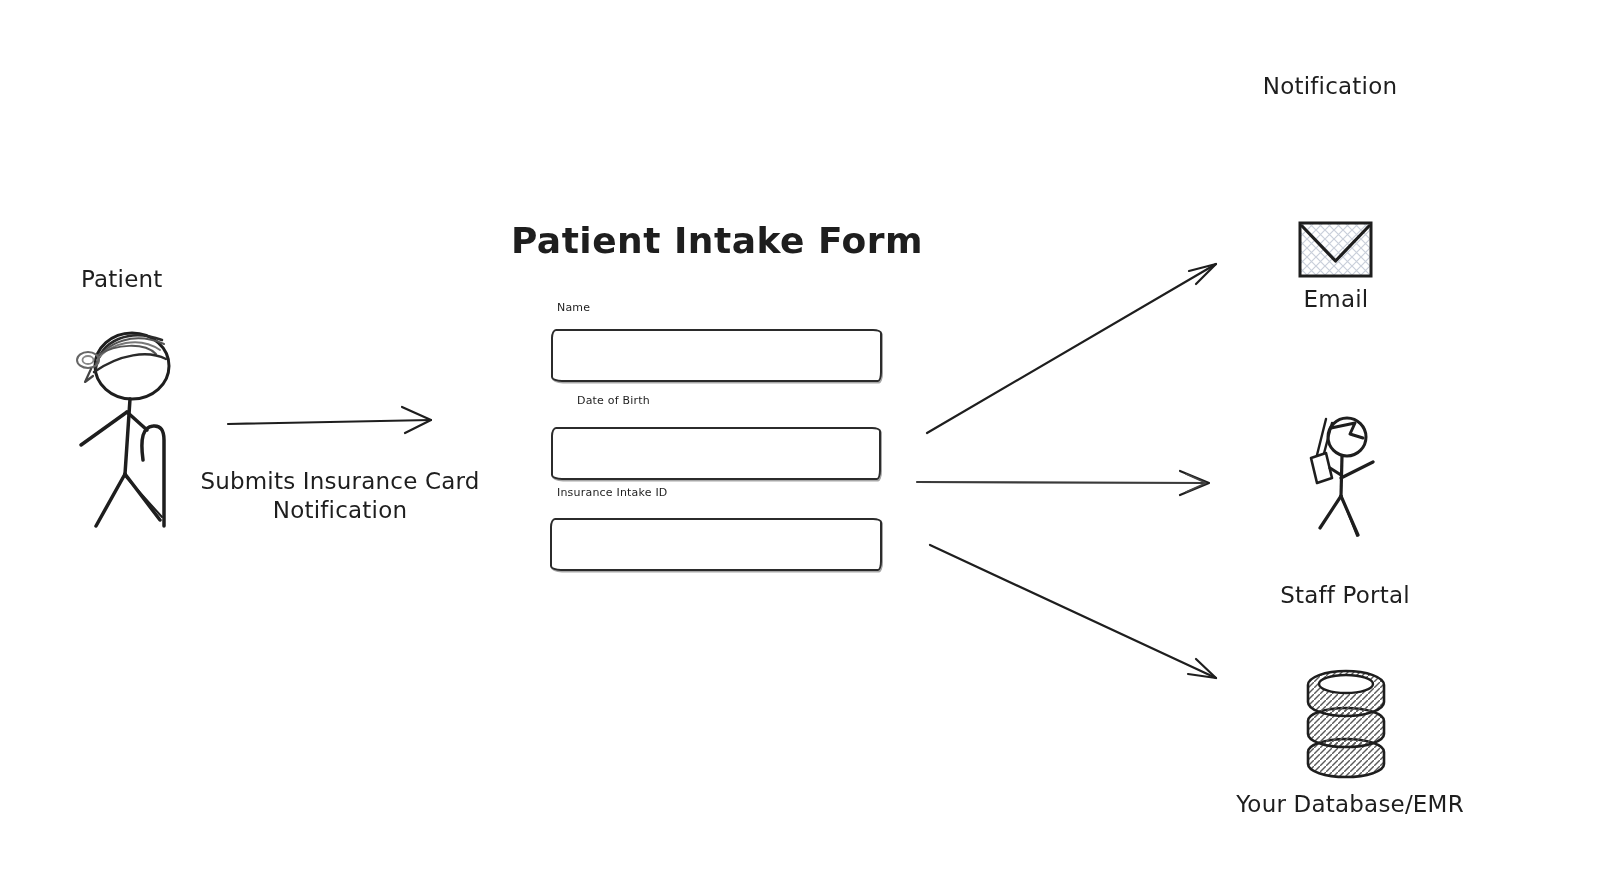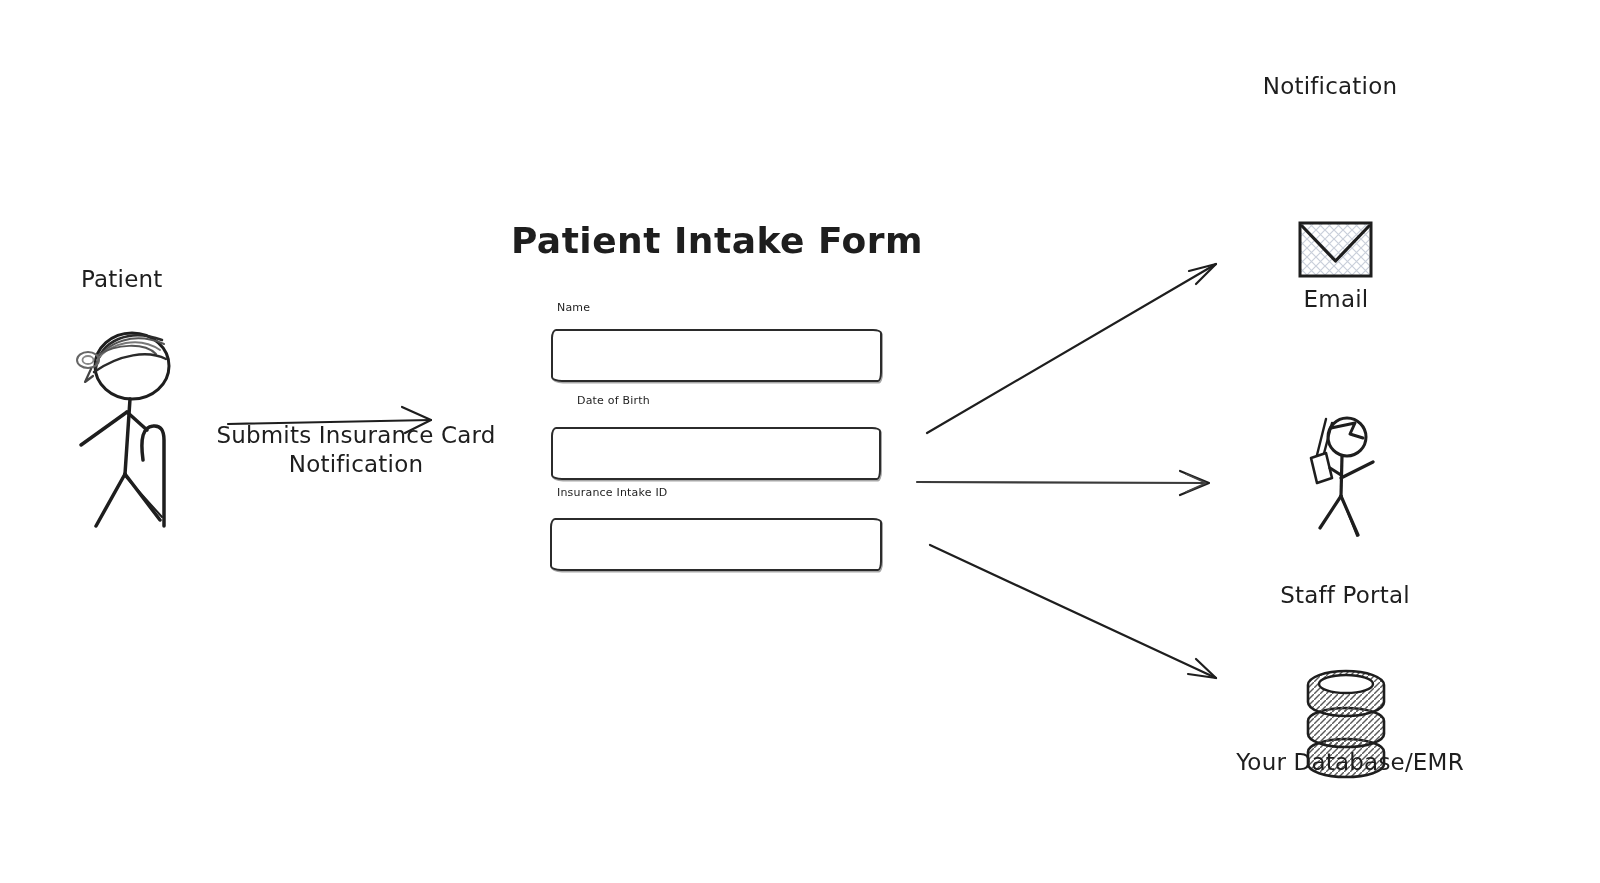--- a/index.html
+++ b/index.html
@@ -57,21 +57,21 @@
       <path d="M59,88 L79,106" stroke-width="3.5"></path>
 
       <path d="M75,136 C72,114 75,103 85,102 C93,101 96,107 96,116 L96,202" stroke-width="3.5"></path>
 
       <path d="M57,150 L28,202" stroke-width="3.5"></path>
       <path d="M57,150 L92,196" stroke-width="3.5"></path>
       <path d="M58,153 L94,193" stroke-width="2"></path>
     </g>
   </svg>
 
-  <div class="abs hand big-label centered" style="left:340px;top:421px;margin-left:16px;">
+  <div class="abs hand big-label centered" style="left:340px;top:467px;">
     <div>Submits Insurance Card</div>
     <div>Notification</div>
   </div>
 
   <div class="abs hand title-text centered" style="left:717px;top:220px;">Patient Intake Form</div>
 
   <div class="abs hand field-label" style="left:557px;top:301px;">Name</div>
   <div class="sketch-box" style="left:551px;top:329px;width:327px;height:49px;"></div>
 
   <div class="abs hand field-label" style="left:557px;top:394px;margin-left:20px;">Date of Birth</div>
@@ -158,15 +158,15 @@
       <path d="M6,88 a38,13 0 0 1 76,0 v12 a38,13 0 0 1 -76,0 z" fill="url(#dbhatch)" stroke-width="2.6"></path>
 
       <path d="M6,57 a38,13 0 0 1 76,0 v13 a38,13 0 0 1 -76,0 z" fill="url(#dbhatch)" stroke-width="2.6"></path>
 
       <path d="M6,21 a38,14 0 0 1 76,0 v17 a38,14 0 0 1 -76,0 z" fill="url(#dbhatch)" stroke-width="2.6"></path>
 
       <ellipse cx="44" cy="20" rx="27" ry="9" fill="#ffffff" stroke-width="2.4"></ellipse>
     </g>
   </svg>
 
-  <div class="abs hand big-label centered" style="left:1350px;top:748px;">Your Database/EMR</div>
+  <div class="abs hand big-label centered" style="left:1350px;top:790px;">Your Database/EMR</div>
 
 </div>
 
 </body></html>

